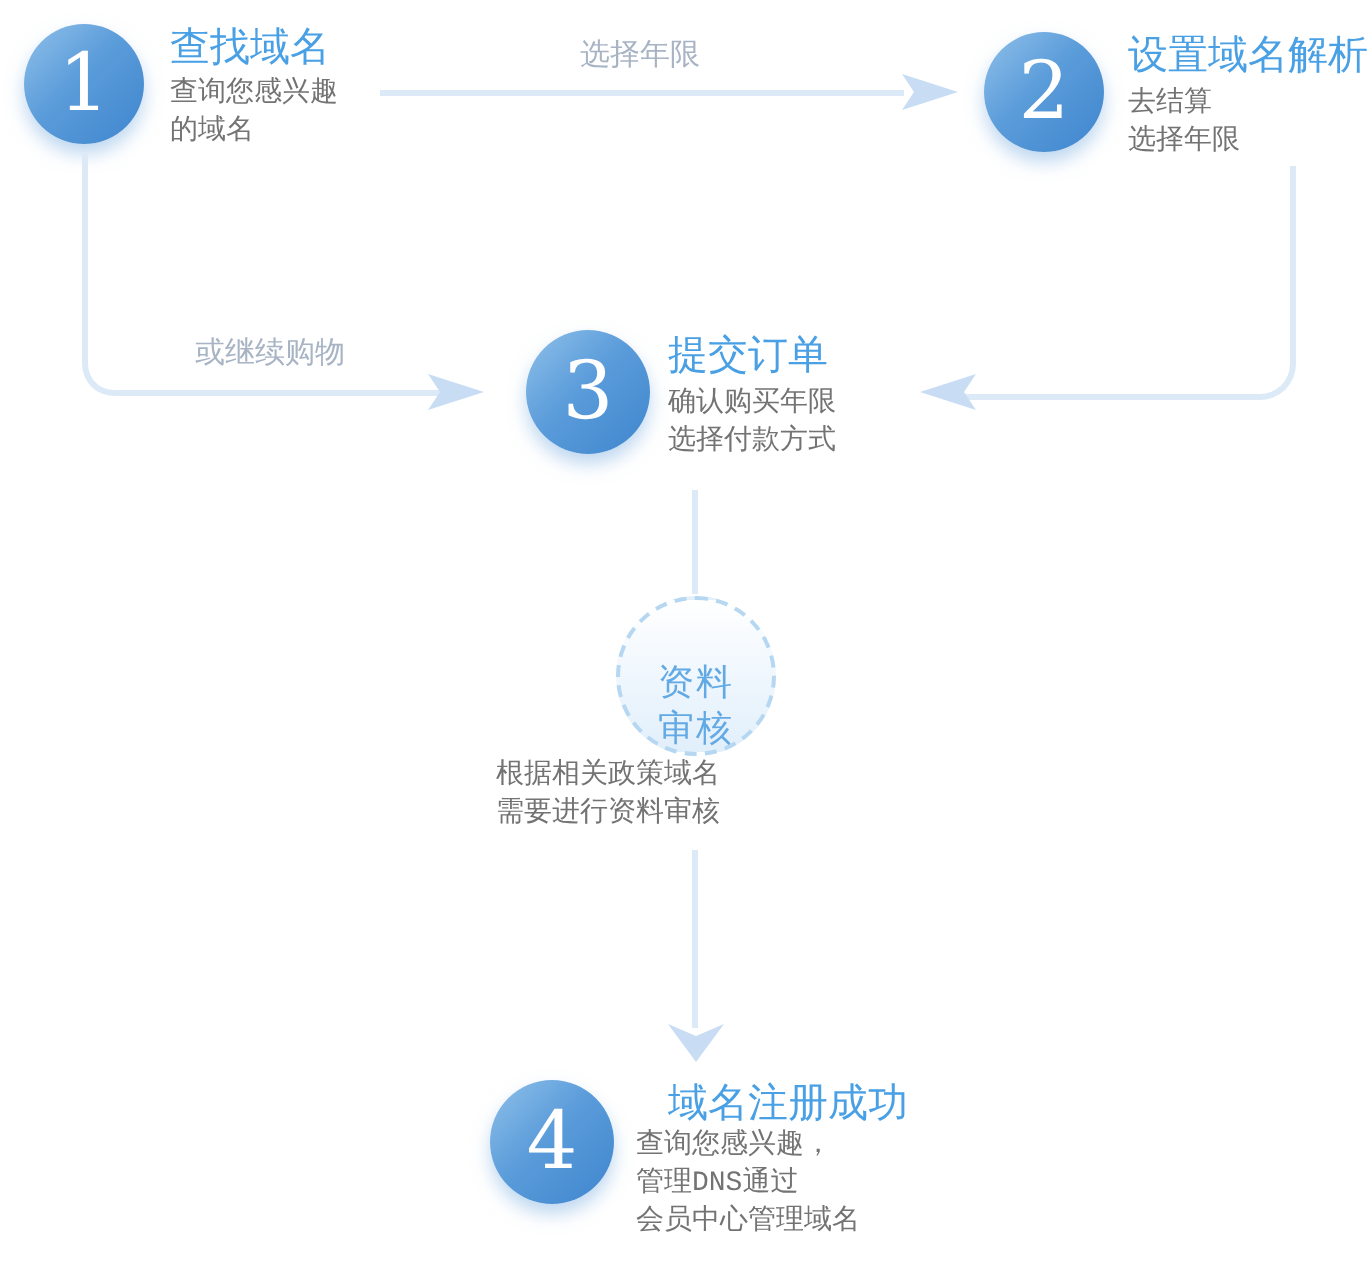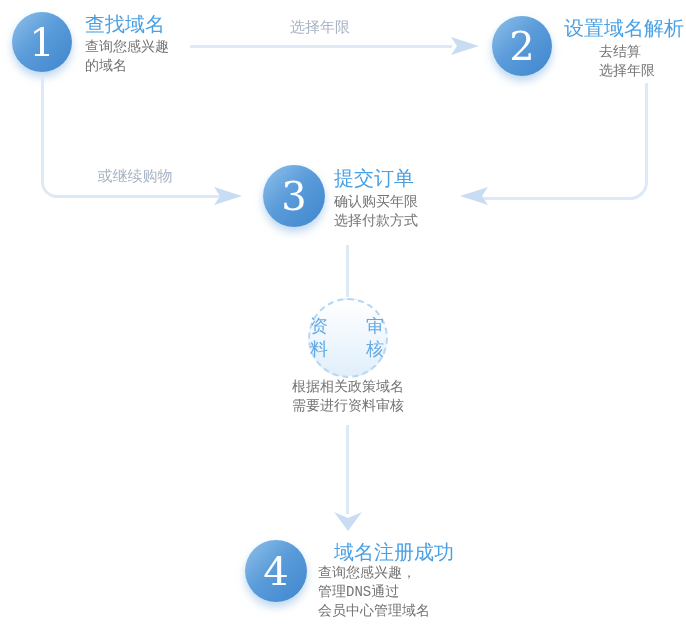--- a/index.html
+++ b/index.html
@@ -23,25 +23,25 @@
   .vline{position:absolute;width:3px;background:#dce9f7;}
   .elbow-left{position:absolute;border-left:3px solid #dce9f7;border-bottom:3px solid #dce9f7;border-bottom-left-radius:16px;}
   .elbow-right{position:absolute;border-right:3px solid #dce9f7;border-bottom:3px solid #dce9f7;border-bottom-right-radius:18px;}
   .arrowhead{position:absolute;line-height:0;}
   .arrowhead polygon{fill:#c8ddf3;}
   
   .review-circle{
     position:absolute;left:308px;top:298px;width:76px;height:76px;border-radius:50%;
     border:2px dashed #b5d7f2;
     background:linear-gradient(180deg,#ffffff 0%,#eef6fd 55%,#e1effb 100%);
-    display:flex;flex-direction:row;align-items:center;justify-content:center;
-    color:#63aae4;font-size:18px;line-height:23px;letter-spacing:1px;gap:36px;
+    display:flex;flex-direction:column;align-items:center;justify-content:flex-end;
+    color:#63aae4;font-size:18px;line-height:23px;letter-spacing:1px;
   }
   .review-desc{
-    position:absolute;left:248px;top:377px;width:200px;text-align:center;
+    position:absolute;left:248px;top:377px;width:200px;text-align:left;
     color:#737373;font-size:14px;line-height:19px;
   }
 </style>
 </head>
 <body>
 
 <div class="canvas">
 
   <div class="circle" style="left:12px;top:12px;">
     <span>1</span>
@@ -57,21 +57,21 @@
   <div class="arrowhead" style="left:451px;top:35px;">
     <svg width="28" height="22" viewBox="0 0 28 22">
         <polygon points="0,2 28,11 0,20 6,11"></polygon>
       </svg>
   </div>
 
   <div class="circle" style="left:492px;top:16px;">
     <span>2</span>
   </div>
   <div class="title" style="left:564px;top:17px;">设置域名解析</div>
-  <div class="desc" style="left:564px;top:43px;margin-left:35px;">
+  <div class="desc" style="left:564px;top:43px;">
     <div>去结算</div>
     <div>选择年限</div>
   </div>
 
   <div class="elbow-right" style="left:482px;top:83px;width:163px;height:114px;"></div>
   <div class="arrowhead" style="left:460px;top:185px;">
     <svg width="28" height="22" viewBox="0 0 28 22">
         <polygon points="28,2 0,11 28,20 22,11"></polygon>
       </svg>
   </div>

